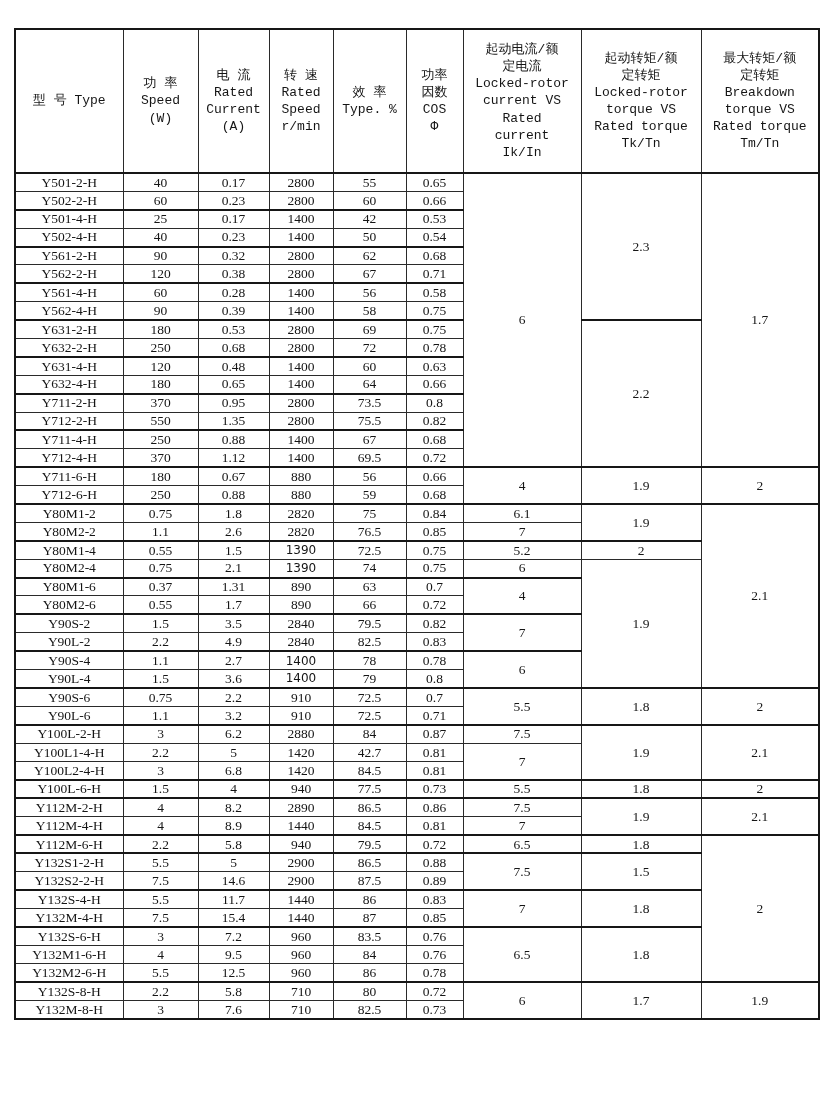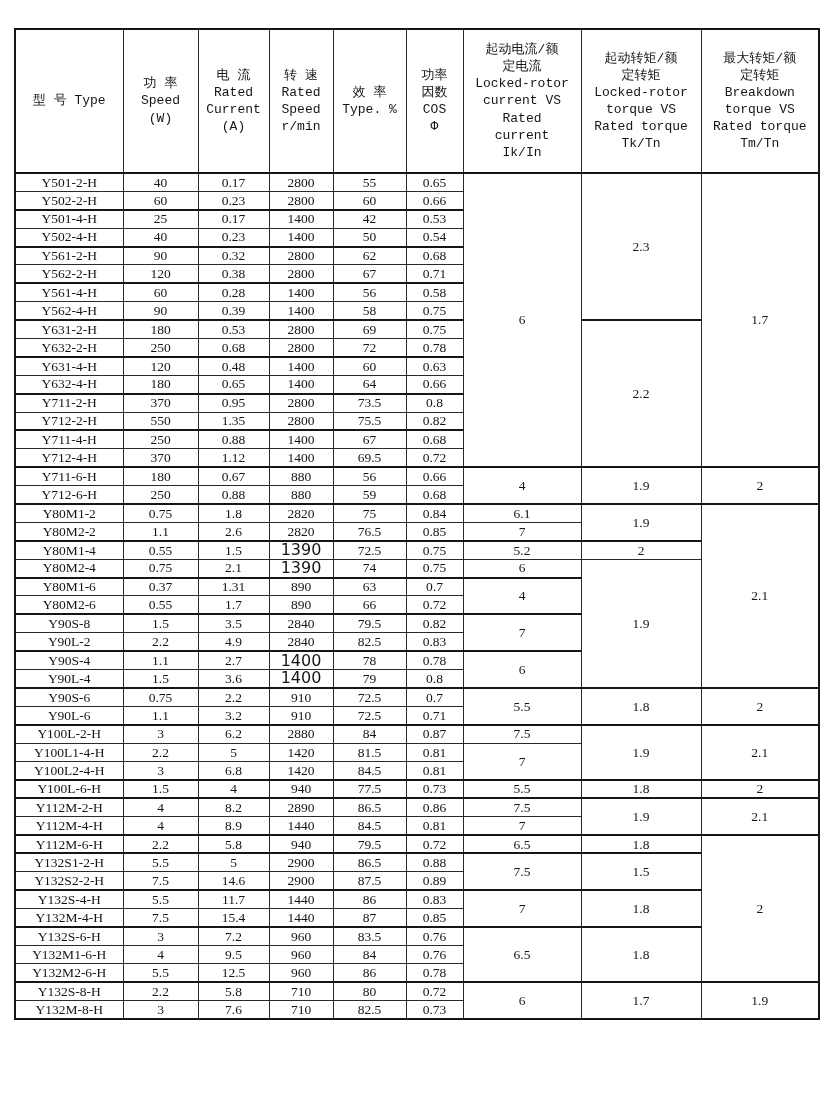--- a/index.html
+++ b/index.html
@@ -44,21 +44,21 @@
   }
   
   table.spec tbody tr { height: 18.4px; }
   table.spec td {
     font-family: "Liberation Serif", "DejaVu Serif", serif;
     font-size: 13.5px;
     line-height: 1;
   }
   table.spec td.alt-speed {
     font-family: "DejaVu Sans", "Liberation Sans", sans-serif;
-    font-size: 16px;
+    font-size: 12px;
   }
   tr.tb > td { border-bottom-width: 2px; border-bottom-color: #161616; }
   tr.ta > td { border-top-width: 2px; border-top-color: #161616; }
 </style>
 </head>
 <body>
 
 <div class="page">
   <table class="spec">
     <colgroup>
@@ -316,21 +316,21 @@
         </tr>
         <tr class="tb">
           <td>Y80M2-6</td>
           <td>0.55</td>
           <td>1.7</td>
           <td>890</td>
           <td>66</td>
           <td>0.72</td>
         </tr>
         <tr class="ta">
-          <td>Y90S-8</td>
+          <td>Y90S-2</td>
           <td>1.5</td>
           <td>3.5</td>
           <td>2840</td>
           <td>79.5</td>
           <td>0.82</td>
           <td rowspan="2">7</td>
         </tr>
         <tr class="tb">
           <td>Y90L-2</td>
           <td>2.2</td>
@@ -384,21 +384,21 @@
           <td>0.87</td>
           <td rowspan="1">7.5</td>
           <td rowspan="3">1.9</td>
           <td rowspan="3">2.1</td>
         </tr>
         <tr>
           <td>Y100L1-4-H</td>
           <td>2.2</td>
           <td>5</td>
           <td>1420</td>
-          <td>81.5</td>
+          <td>42.7</td>
           <td>0.81</td>
           <td rowspan="2">7</td>
         </tr>
         <tr class="tb">
           <td>Y100L2-4-H</td>
           <td>3</td>
           <td>6.8</td>
           <td>1420</td>
           <td>84.5</td>
           <td>0.81</td>

